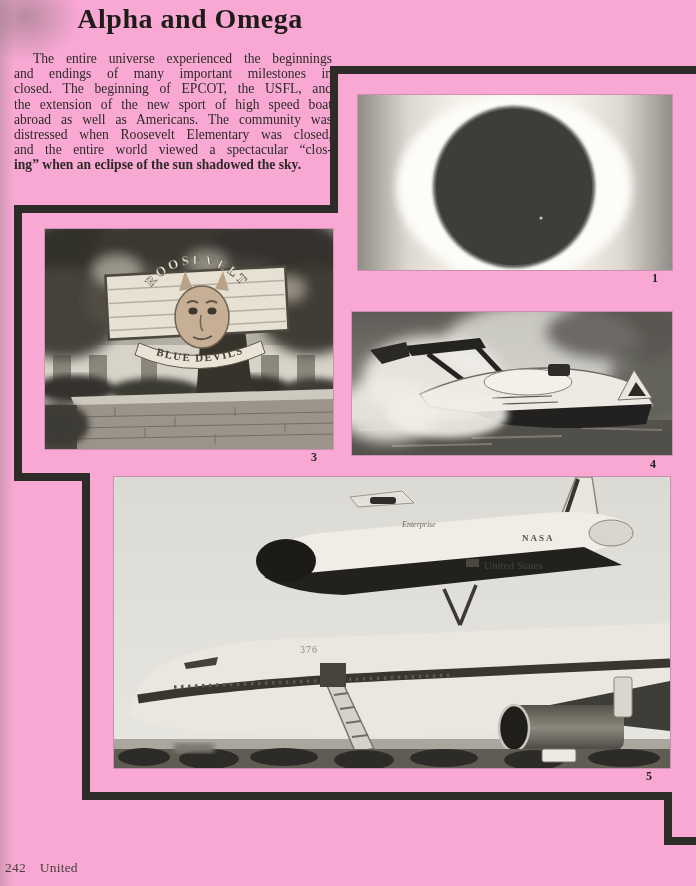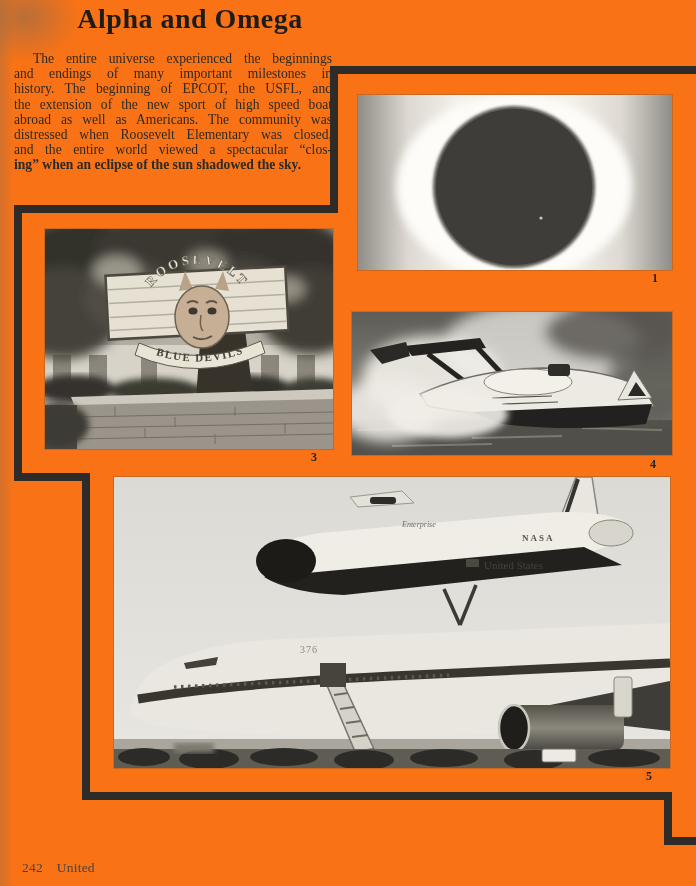--- a/index.html
+++ b/index.html
@@ -1,54 +1,54 @@
 <!DOCTYPE html>
 <html><head>
 <meta charset="utf-8">
 <style>
   html,body{margin:0;padding:0;background:#ffffff;}
   .page{
     position:relative;width:696px;height:886px;overflow:hidden;
-    background:#f97316;
+    background:#f9a8d4;
     font-family:"Liberation Serif","DejaVu Serif",serif;
     color:#23221f;
   }
   .scan-shade-left{position:absolute;left:0;top:0;width:14px;height:100%;
     background:linear-gradient(90deg,rgba(110,108,102,.28),rgba(110,108,102,0));}
   .scan-smudge-tl{position:absolute;left:-30px;top:-28px;width:110px;height:90px;border-radius:50%;
     background:radial-gradient(closest-side,rgba(105,104,99,.45),rgba(105,104,99,0));}
   .title{
     position:absolute;left:30px;top:3px;width:320px;text-align:center;
     font-size:28px;font-weight:bold;letter-spacing:.5px;color:#1d1c19;
   }
   .para{position:absolute;left:14px;top:51px;width:318px;font-size:13.6px;color:#2b2a26;}
   .pline{height:15.2px;line-height:15.2px;text-align:justify;text-align-last:justify;overflow:hidden;}
   .pline.indent{padding-left:19px;}
   .pline.last{text-align-last:auto;font-weight:bold;}
   .fr{position:absolute;background:#2d2c29;}
   .photo{position:absolute;box-shadow:0 0 0 1px rgba(70,68,62,.25);}
   .photo svg{display:block;}
   .plabel{position:absolute;font-size:12px;font-weight:bold;color:#23221f;}
   .footer{position:absolute;left:5px;top:860px;font-size:13.5px;color:#45443f;letter-spacing:.2px;}
-  .footer .pgnum{margin-right:14px;margin-left:17px;}
+  .footer .pgnum{margin-right:14px;}
 </style>
 </head>
 <body>
 
 <div class="page">
 
   <div class="scan-shade-left"></div>
   <div class="scan-smudge-tl"></div>
 
   <div class="title">Alpha and Omega</div>
 
   <div class="para">
     <div class="pline indent">The entire universe experienced the beginnings</div>
     <div class="pline">and endings of many important milestones in</div>
-    <div class="pline">history. The beginning of EPCOT, the USFL, and</div>
+    <div class="pline">closed. The beginning of EPCOT, the USFL, and</div>
     <div class="pline">the extension of the new sport of high speed boat</div>
     <div class="pline">abroad as well as Americans. The community was</div>
     <div class="pline">distressed when Roosevelt Elementary was closed,</div>
     <div class="pline">and the entire world viewed a spectacular “clos-</div>
     <div class="pline last">ing” when an eclipse of the sun shadowed the sky.</div>
   </div>
 
   <div class="fr" style="left:330px;top:66px;width:366px;height:8px;"></div>
   <div class="fr" style="left:330px;top:66px;width:8px;height:147px;"></div>
   <div class="fr" style="left:14px;top:205px;width:324px;height:8px;"></div>

